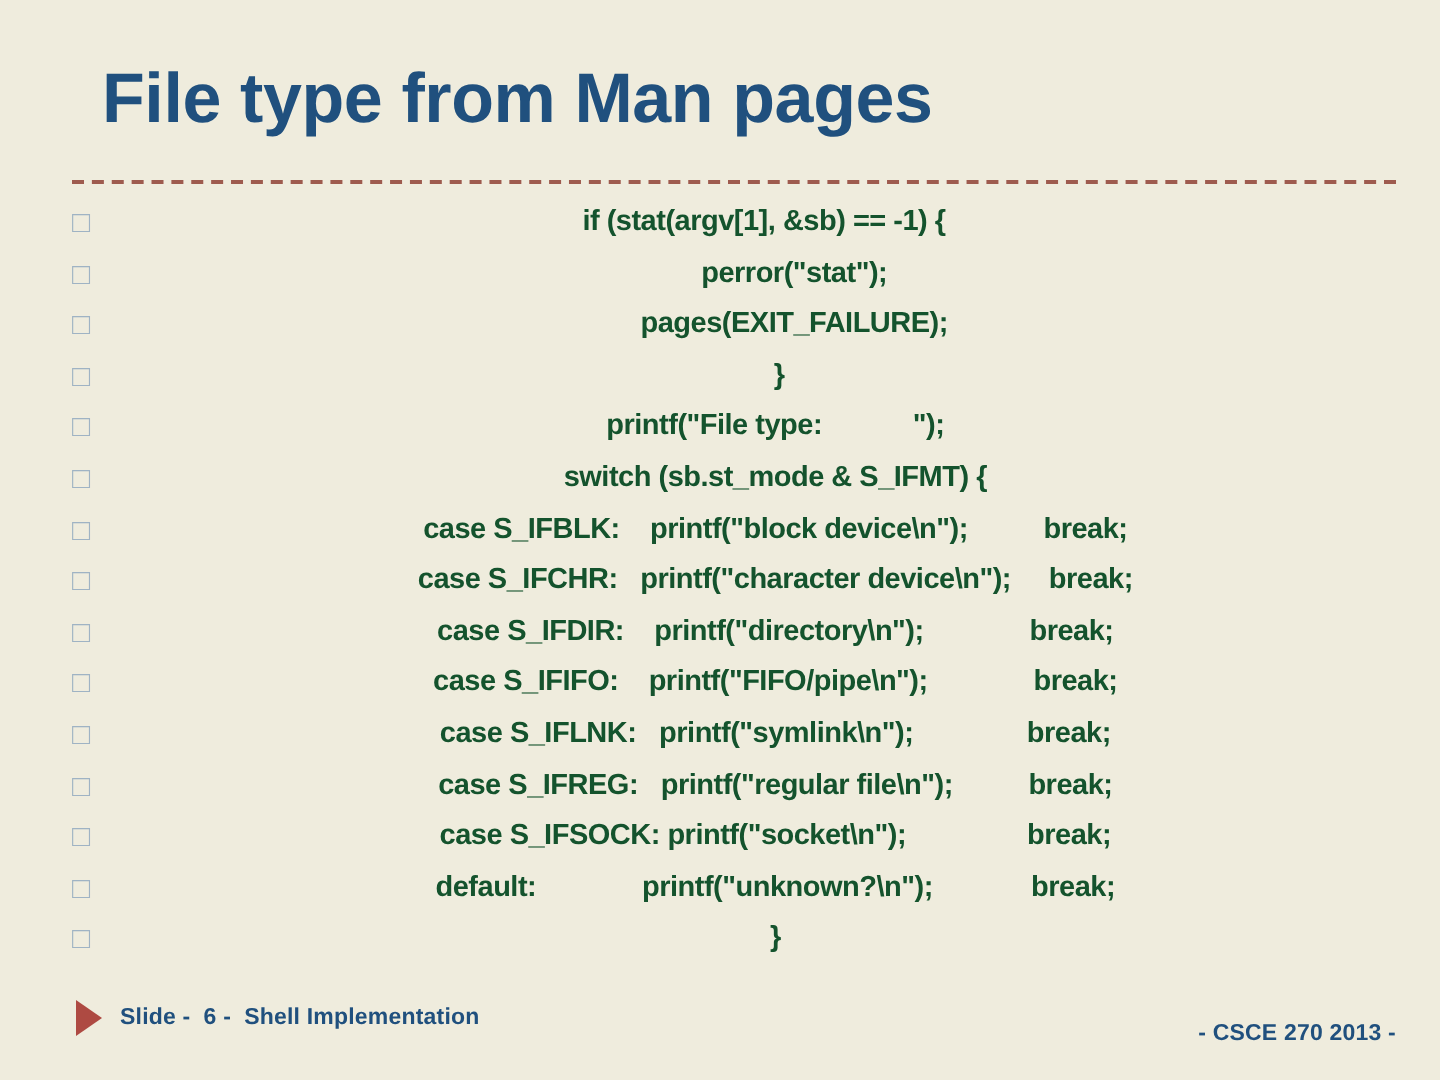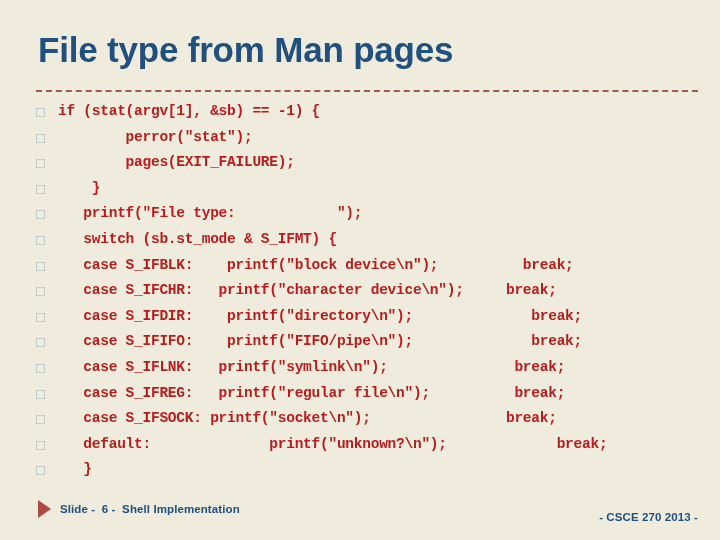--- a/index.html
+++ b/index.html
@@ -17,21 +17,21 @@
 
   .slide {
     position: absolute;
     inset: 0;
     background: #EFECDD;
   }
 
   
   .title-block {
     position: absolute;
-    left: 38px;
+    left: 51px;
     top: 32px;
     width: 664px;
   }
   .slide-title {
     font-size: 35px;
     font-weight: bold;
     color: #20507E;
     letter-spacing: -0.2px;
     line-height: 1.05;
     white-space: nowrap;
@@ -63,27 +63,28 @@
     flex: 0 0 auto;
     width: 22px;
     font-size: 15px;
     color: #9FB3C4;
     line-height: 25.6px;
     text-align: left;
     user-select: none;
   }
   .code-text {
     flex: 1 1 auto;
-    font-family: Liberation Mono, monospace;
+    font-family: Liberation Sans, sans-serif;
     font-size: 14.5px;
     font-weight: bold;
-    color: #b91c1c;
+    color: #14532d;
     line-height: 25.6px;
     white-space: pre;
     letter-spacing: -0.25px;
+    text-align: center;
   }
 
   
   .footer-left {
     position: absolute;
     left: 38px;
     top: 500px;
     display: flex;
     align-items: center;
   }

